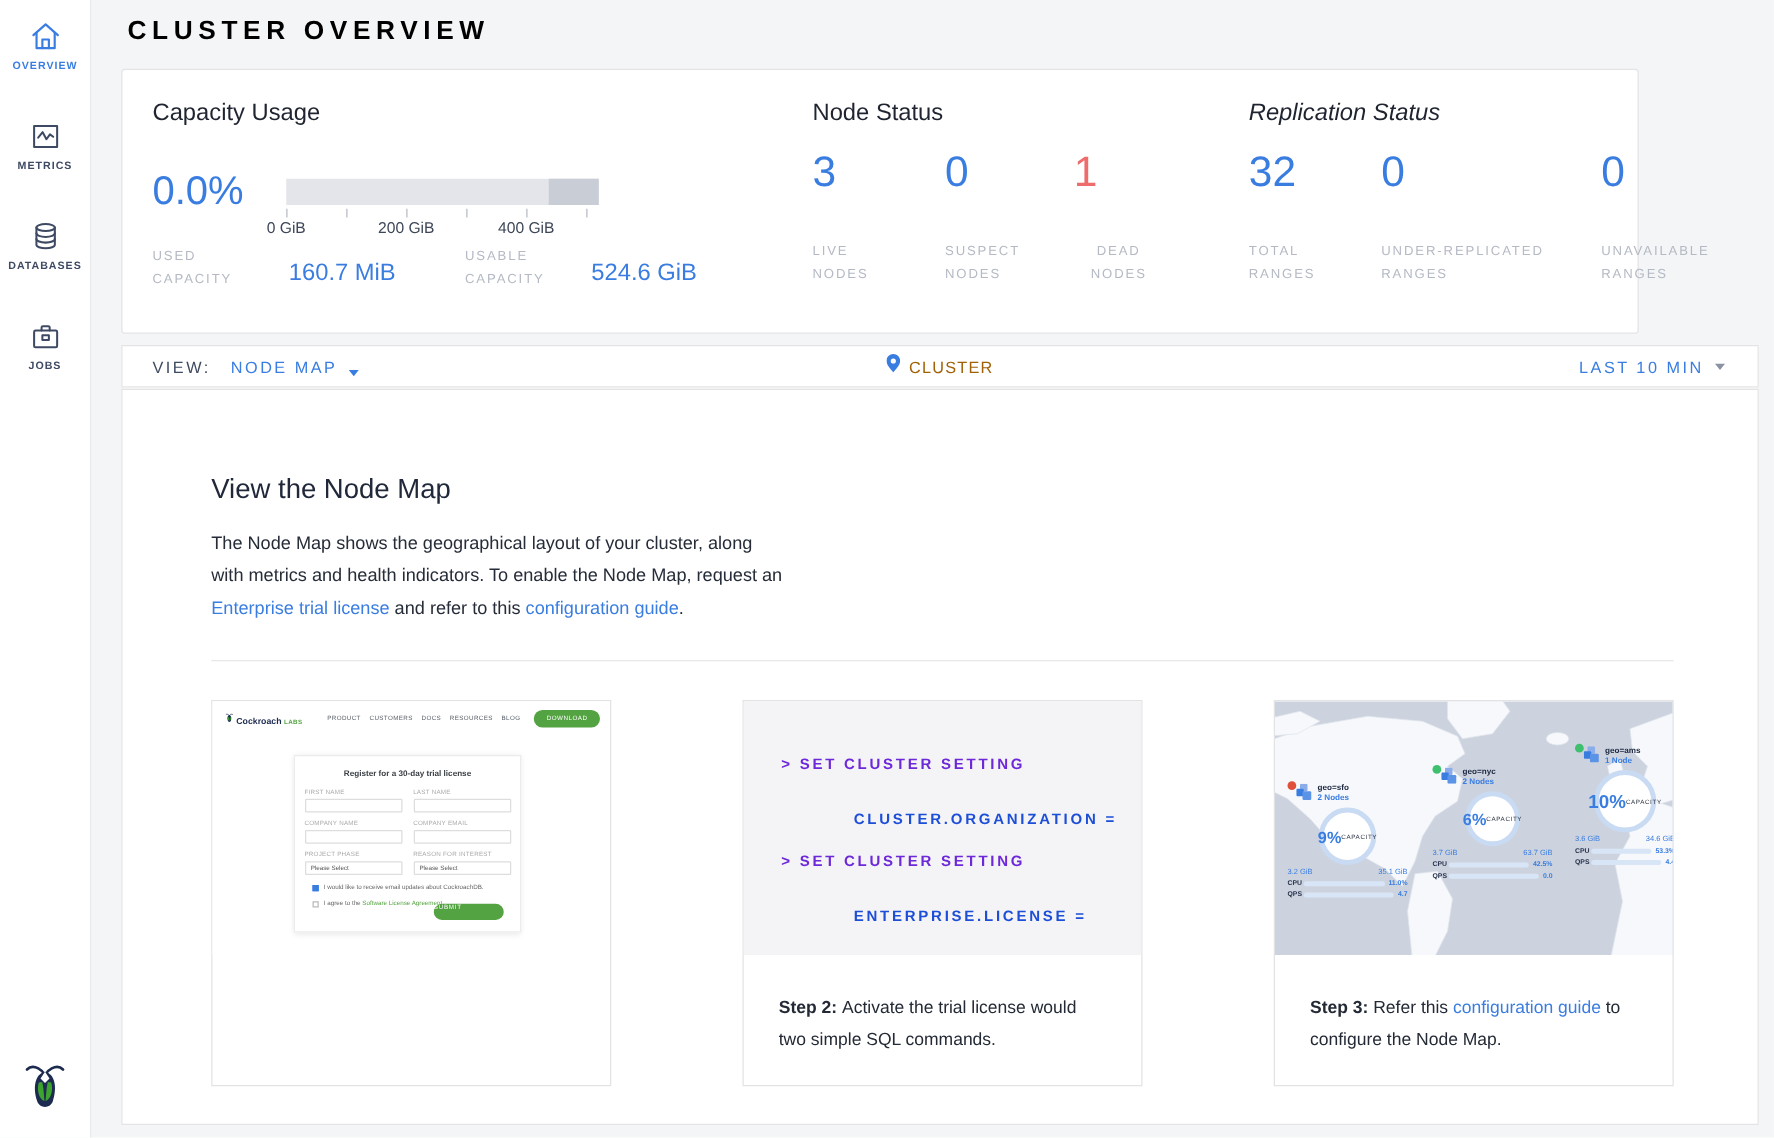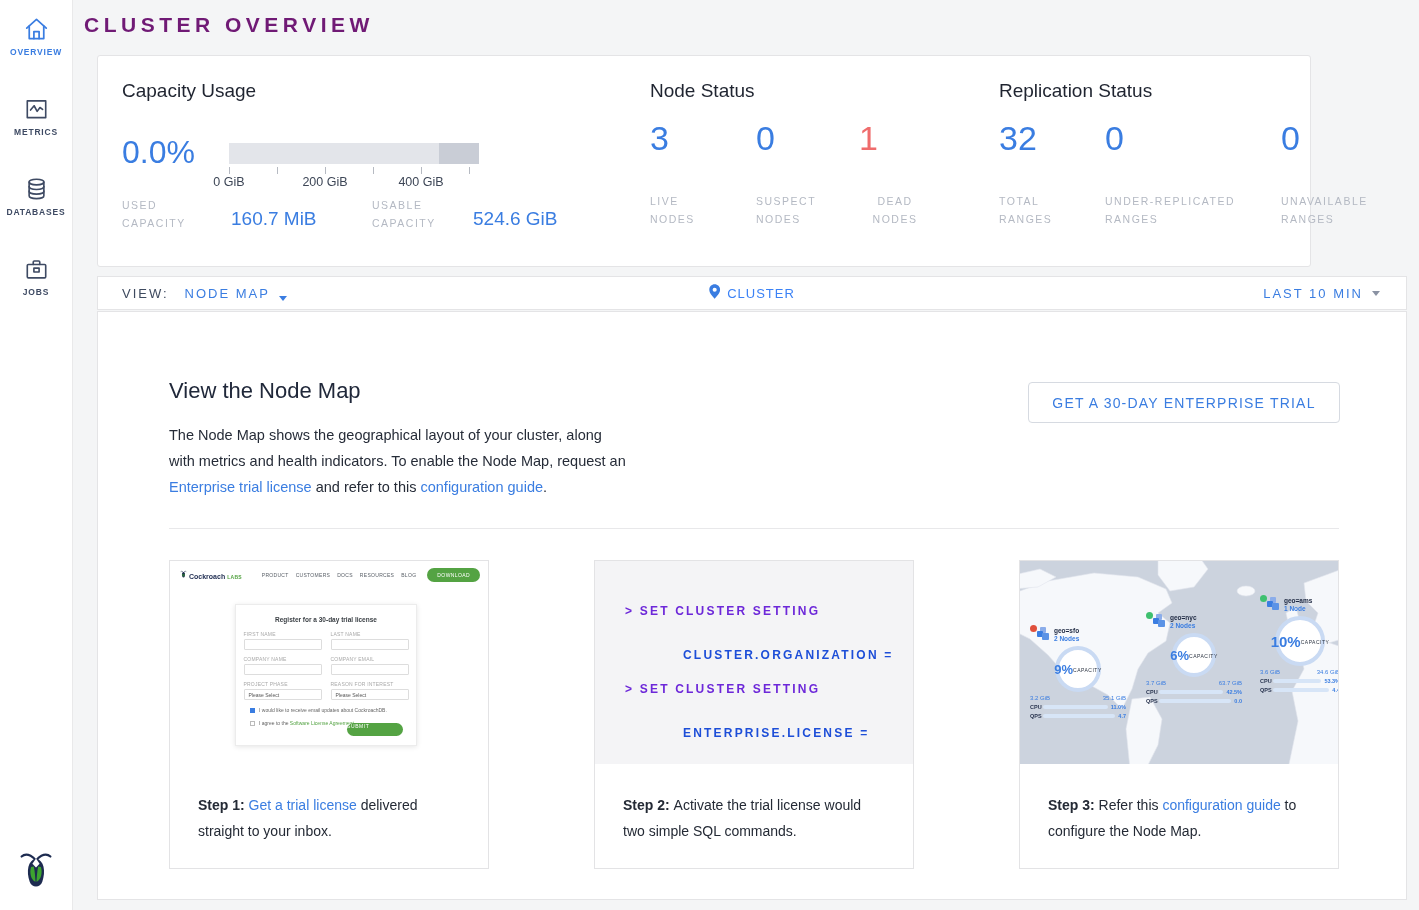--- a/index.html
+++ b/index.html
@@ -20,22 +20,22 @@
   .side-item svg { display:block; margin:0 auto; stroke:#3e4a63; }
   .side-item .side-label {
     display:block; margin-top:5px; font-size:8.5px; font-weight:700;
     letter-spacing:.8px; color:#3e4a63;
   }
   .side-item.active svg { stroke:#3a7de1; }
   .side-item.active .side-label { color:#3a7de1; }
   .side-logo { position:absolute; left:0; bottom:12px; width:72px; text-align:center; }
   
   .page-title {
-    position:absolute; left:84px; top:13px;
-    font-size:21px; font-weight:600; letter-spacing:4.5px; color:#701a75;
+    position:absolute; left:102px; top:13px;
+    font-size:21px; font-weight:600; letter-spacing:4.5px; color:#000000;
   }
   
   .summary-panel {
     position:absolute; left:97px; top:55px; width:1214px; height:212px;
     background:#fff; border:1px solid #e4e4e6; border-radius:3px;
   }
   .sec-title { position:absolute; font-size:19px; font-weight:500; color:#1f2430; }
   .cap-pct { position:absolute; left:24px; top:78px; font-size:32px; color:#3a7de1; }
   .cap-bar { position:absolute; left:131px; top:87px; width:250px; height:21px; background:#e3e5ea; }
   .cap-bar-dark { position:absolute; right:0; top:0; height:21px; width:16%; background:#c9cdd6; }
@@ -63,21 +63,21 @@
   .caret {
     display:inline-block; width:0; height:0; margin-left:9px;
     border-left:4.5px solid transparent; border-right:4.5px solid transparent;
     border-top:5.5px solid #3a7de1;
   }
   .caret.gray { border-top-color:#8a92a3; }
   .vb-center {
     position:absolute; left:50%; transform:translateX(-50%);
     display:flex; align-items:center; gap:7px;
   }
-  .vb-scope { font-size:13px; letter-spacing:1px; color:#3b82f6; }
+  .vb-scope { font-size:13px; letter-spacing:1px; color:#a16207; }
   .vb-right { margin-left:auto; padding-right:26px; display:flex; align-items:center; cursor:pointer; }
   .vb-time { font-size:13px; letter-spacing:2px; color:#3a7de1; }
   
   .main-panel {
     position:absolute; left:97px; top:311px; width:1310px; height:589px;
     background:#fff; border:1px solid #e4e4e6;
   }
   .nm-title { position:absolute; left:71px; top:66px; font-size:22px; font-weight:500; color:#20283a; }
   .nm-para {
     position:absolute; left:71px; top:110px; width:462px;
@@ -237,21 +237,21 @@
   <div class="blue-val" style="left:375px; top:152px;">524.6 GiB</div>
 
   <div class="sec-title" style="left:552px; top:24px;">Node Status</div>
   <div class="big-num" style="left:552px; top:62px;">3</div>
   <div class="mini-label" style="left:552px; top:136px; width:72px;">LIVE NODES</div>
   <div class="big-num" style="left:658px; top:62px;">0</div>
   <div class="mini-label" style="left:658px; top:136px; width:72px;">SUSPECT NODES</div>
   <div class="big-num red" style="left:761px; top:62px;">1</div>
   <div class="mini-label" style="left:761px; top:136px; width:72px;text-align:center;">DEAD NODES</div>
 
-  <div class="sec-title" style="left:901px; top:24px;">Replication Status</div>
+  <div class="sec-title" style="left:901px; top:24px;font-style:italic;">Replication Status</div>
   <div class="big-num" style="left:901px; top:62px;">32</div>
   <div class="mini-label" style="left:901px; top:136px; width:72px;">TOTAL RANGES</div>
   <div class="big-num" style="left:1007px; top:62px;">0</div>
   <div class="mini-label" style="left:1007px; top:136px; width:160px;">UNDER-REPLICATED RANGES</div>
   <div class="big-num" style="left:1183px; top:62px;">0</div>
   <div class="mini-label" style="left:1183px; top:136px; width:120px;">UNAVAILABLE RANGES</div>
 </div>
 
 <div class="view-bar">
   <div class="vb-left">
@@ -267,21 +267,20 @@
   </div>
   <div class="vb-right">
     <span class="vb-time">LAST 10 MIN</span>
     <span class="caret gray"></span>
   </div>
 </div>
 
 <div class="main-panel">
   <div class="nm-title">View the Node Map</div>
   <div class="nm-para"><span>The Node Map shows the geographical layout of your cluster, along with metrics and health indicators. To enable the Node Map, request an </span><span class="link">Enterprise trial license</span><span> and refer to this </span><span class="link">configuration guide</span><span>.</span></div>
-  <button class="trial-btn">GET A 30-DAY ENTERPRISE TRIAL</button>
   <div class="nm-divider"></div>
 
   <div class="card" style="left:71px;">
     <div class="mini-site">
       <div class="ms-header">
         <div class="ms-brand">
           <svg width="7" height="9" viewBox="0 0 40 48">
               <path d="M4 8 Q8 4 14 7 Q18 9 20 13" fill="none" stroke="#1d2b50" stroke-width="3"></path>
               <path d="M36 8 Q32 4 26 7 Q22 9 20 13" fill="none" stroke="#1d2b50" stroke-width="3"></path>
               <path d="M20 10 C29 12 31 24 27 36 C25 43 15 43 13 36 C9 24 11 12 20 10 Z" fill="#1d2b50"></path>
@@ -332,21 +331,20 @@
           <span class="ms-checkbox checked"></span>
           <span class="ms-check-text">I would like to receive email updates about CockroachDB.</span>
         </div>
         <div class="ms-check-row">
           <span class="ms-checkbox"></span>
           <span class="ms-check-text"><span>I agree to the </span><span class="ms-green">Software License Agreement.</span></span>
         </div>
         <div class="ms-submit">SUBMIT</div>
       </div>
     </div>
-    <div class="card-caption"><span class="step-prefix">Step 1: </span><span class="link">Get a trial license</span><span> delivered straight to your inbox.</span></div>
   </div>
 
   <div class="card" style="left:496px;">
     <div class="code-thumb">
       <div class="code-line" style="left:30px; top:43px;"><span>&gt; </span><span>SET CLUSTER SETTING</span></div>
       <div class="code-arg" style="left:88px; top:67px;">CLUSTER.ORGANIZATION =</div>
       <div class="code-line" style="left:30px; top:121px;"><span>&gt; </span><span>SET CLUSTER SETTING</span></div>
       <div class="code-arg" style="left:88px; top:145px;">ENTERPRISE.LICENSE =</div>
     </div>
     <div class="card-caption"><span class="step-prefix">Step 2: </span><span>Activate the trial license would two simple SQL commands.</span></div>

